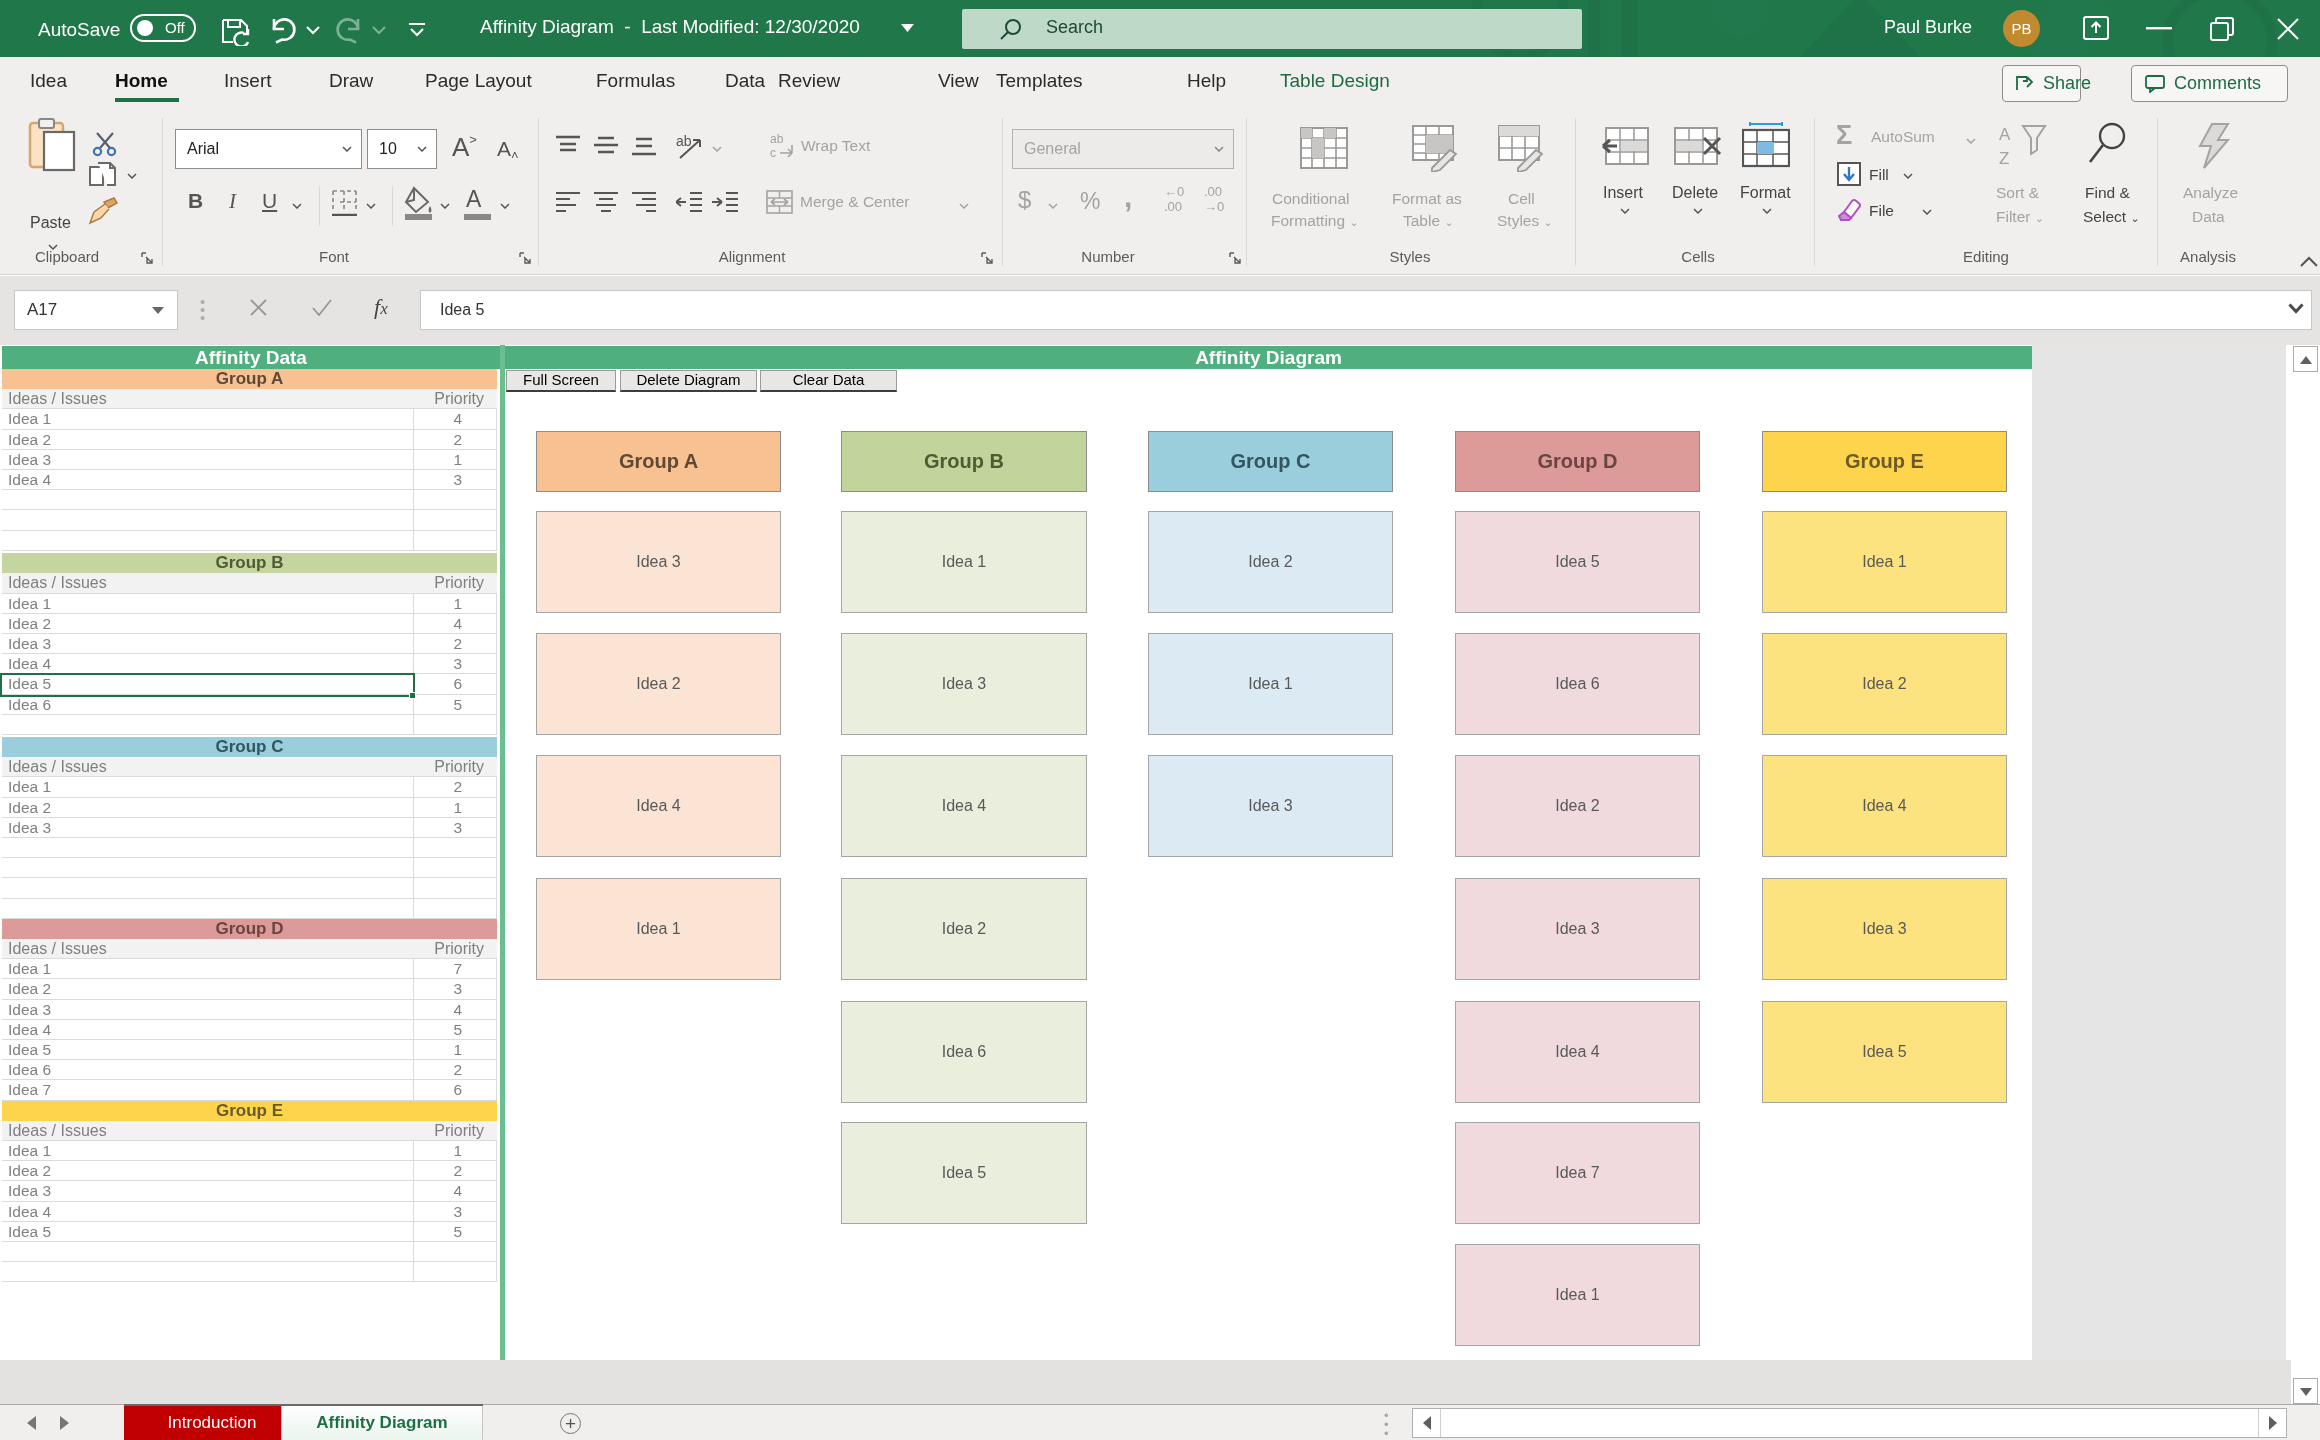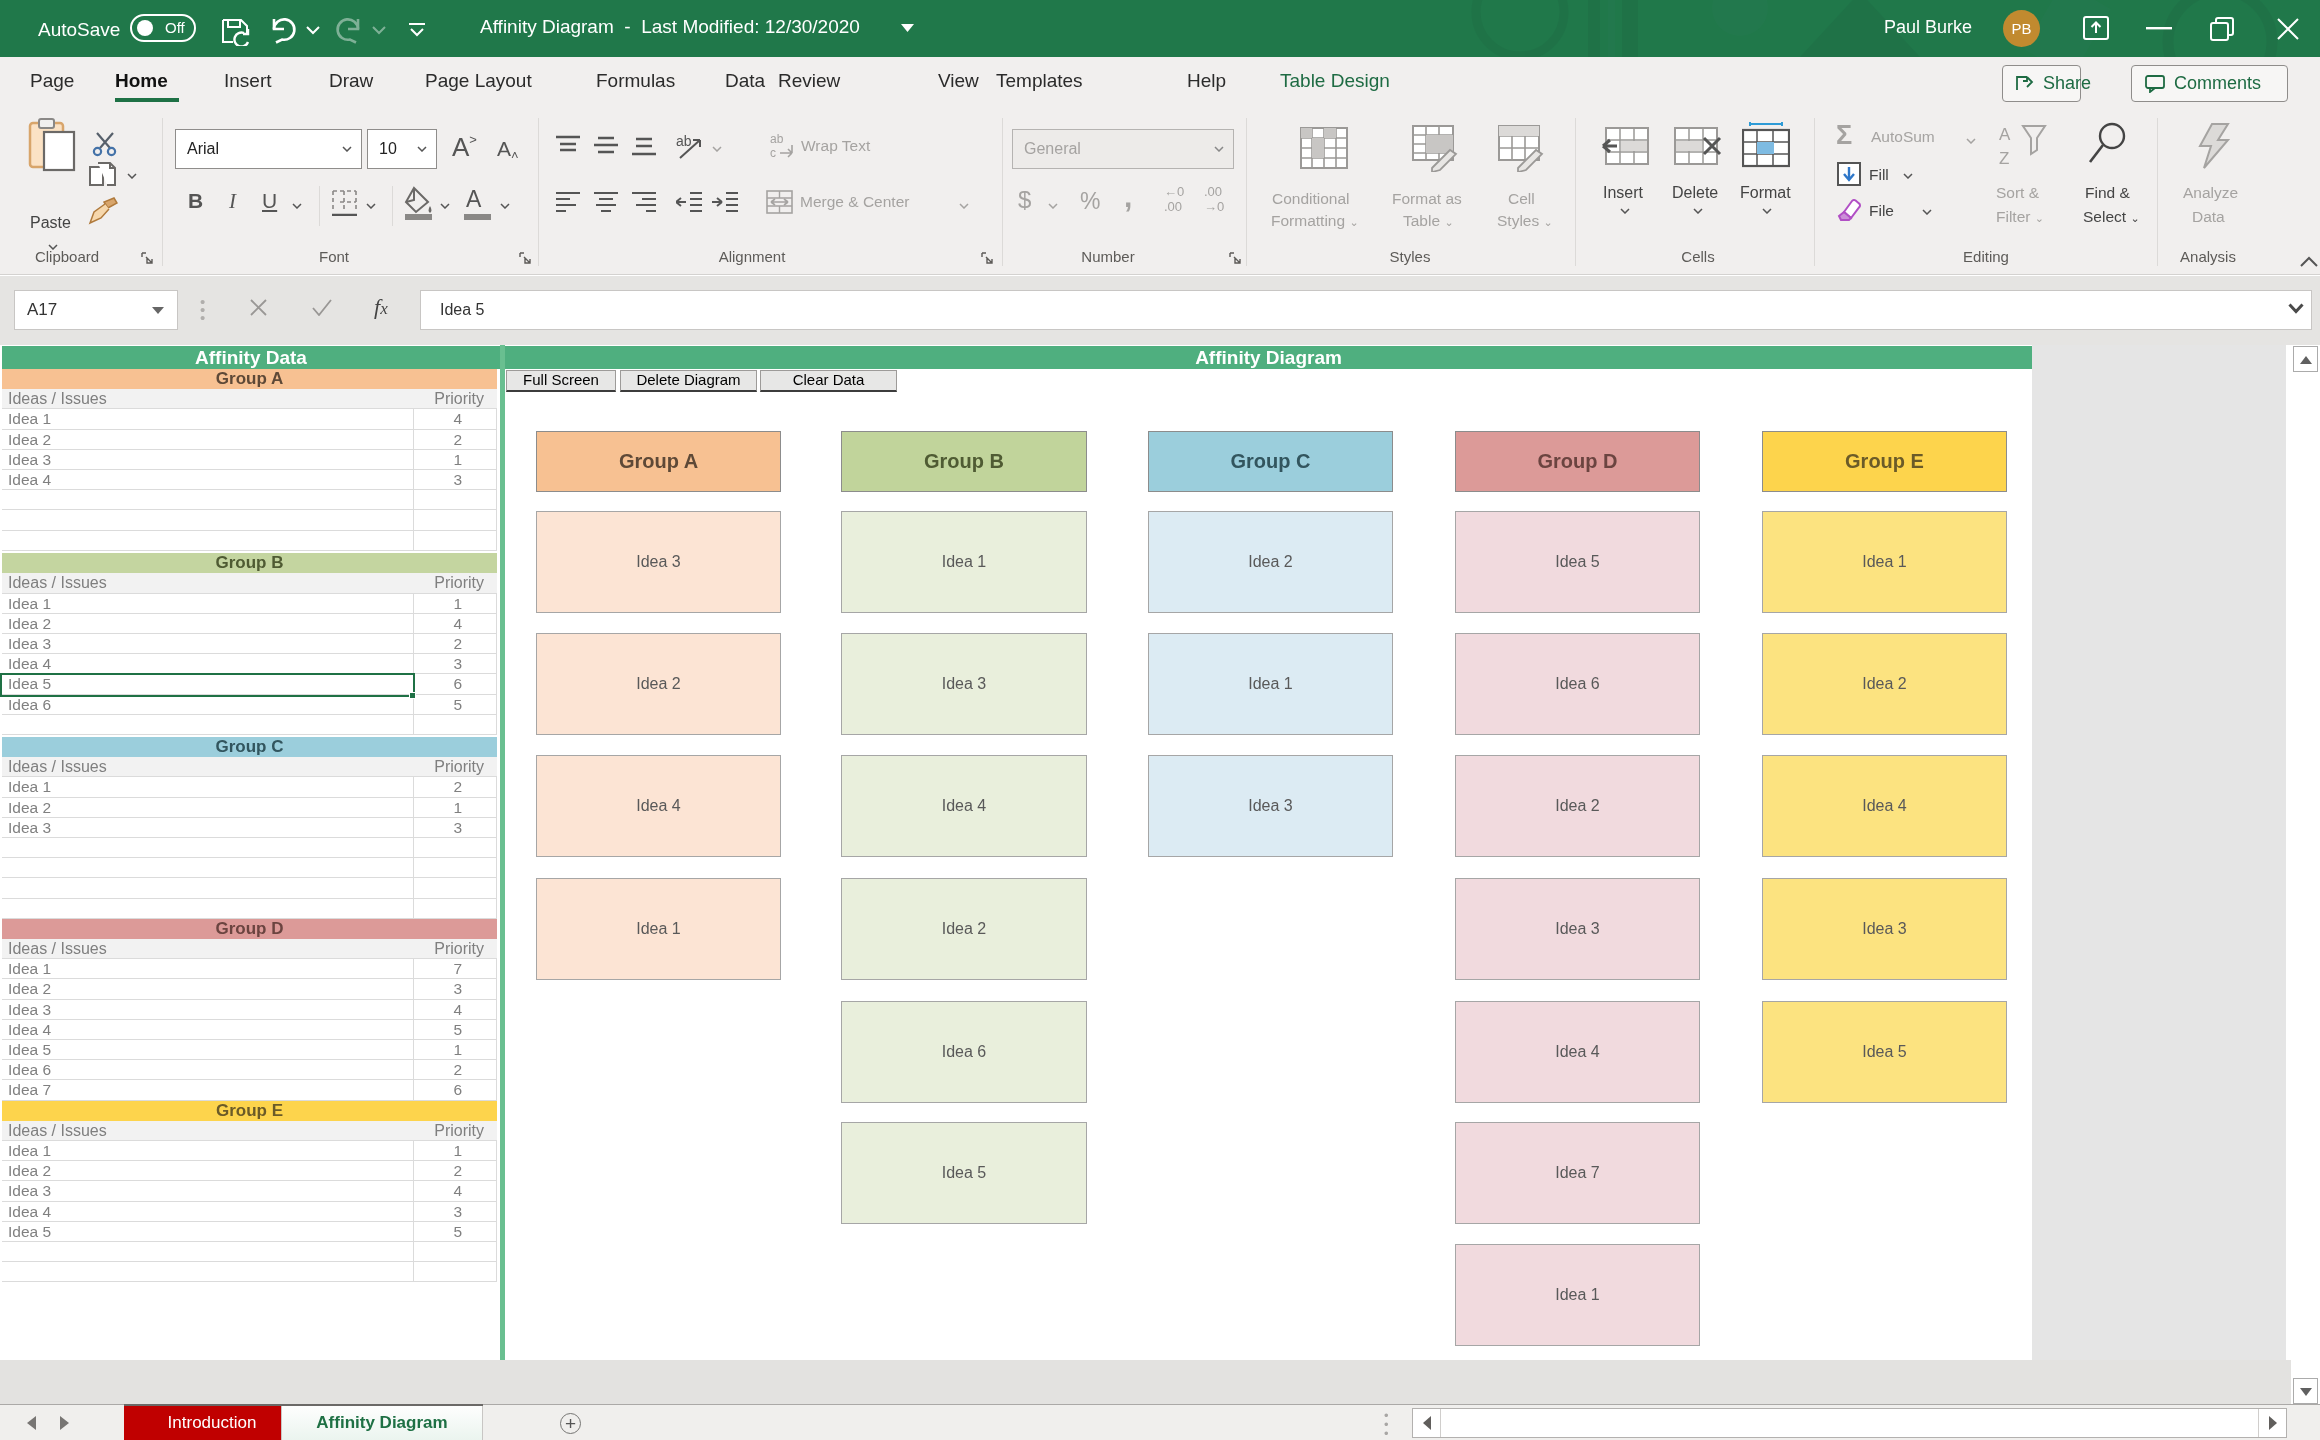--- a/index.html
+++ b/index.html
@@ -109,39 +109,46 @@
         <path d="M1 1 L7 7 L13 1" fill="none" stroke="#fff" stroke-width="2"></path>
       </svg>
     <svg class="abs" style="left:408px;top:23px" width="18" height="14" viewBox="0 0 18 14">
       <path d="M1 1 H17" stroke="#fff" stroke-width="2"></path>
       <path d="M3 6 L9 12 L15 6" fill="none" stroke="#fff" stroke-width="2"></path>
     </svg>
     <span id="title">Affinity Diagram&nbsp;&nbsp;-&nbsp;&nbsp;Last Modified: 12/30/2020</span>
     <svg class="abs" style="left:901px;top:24px" width="13" height="9" viewBox="0 0 13 9">
         <path d="M0 0 L6.5 8 L13 0 Z" fill="#fff"></path>
       </svg>
+    <div id="searchbox">
+      <svg class="abs" style="left:38px;top:9px" width="23" height="23" viewBox="0 0 23 23">
+        <circle cx="13" cy="9" r="7" fill="none" stroke="#1d4a33" stroke-width="2"></circle>
+        <path d="M8 14 L1 21" stroke="#1d4a33" stroke-width="2"></path>
+      </svg>
+      <span class="stext">Search</span>
+    </div>
     <span id="pbname">Paul Burke</span>
     <div id="pbavatar">PB</div>
     <svg class="abs" style="left:2083px;top:16px" width="26" height="24" viewBox="0 0 26 24">
       <rect x="1" y="1" width="24" height="22" rx="2" fill="none" stroke="#fff" stroke-width="2"></rect>
       <path d="M13 17 V7 M8.5 11 L13 6.5 L17.5 11" fill="none" stroke="#fff" stroke-width="2"></path>
     </svg>
     <svg class="abs" style="left:2146px;top:27px" width="26" height="3" viewBox="0 0 26 3">
         <rect width="26" height="2.4" fill="#fff"></rect>
       </svg>
     <svg class="abs" style="left:2210px;top:17px" width="24" height="24" viewBox="0 0 24 24">
       <rect x="1" y="6" width="17" height="17" rx="2" fill="none" stroke="#fff" stroke-width="2"></rect>
       <path d="M6 6 V3 a2 2 0 0 1 2 -2 h13 a2 2 0 0 1 2 2 v13 a2 2 0 0 1 -2 2 h-3" fill="none" stroke="#fff" stroke-width="2"></path>
     </svg>
     <svg class="abs" style="left:2277px;top:18px" width="22" height="22" viewBox="0 0 22 22">
       <path d="M1 1 L21 21 M21 1 L1 21" stroke="#fff" stroke-width="2"></path>
     </svg>
   </div>
   <div id="tabrow">
-    <span class="rtab" style="left:30px">Page</span>
+    <span class="rtab" style="left:30px">Idea</span>
     <span class="rtab sel" style="left:115px">Home</span>
     <span class="rtab" style="left:224px">Insert</span>
     <span class="rtab" style="left:329px">Draw</span>
     <span class="rtab" style="left:425px">Page Layout</span>
     <span class="rtab" style="left:596px">Formulas</span>
     <span class="rtab" style="left:725px">Data</span>
     <span class="rtab" style="left:778px">Review</span>
     <span class="rtab" style="left:938px">View</span>
     <span class="rtab" style="left:996px">Templates</span>
     <span class="rtab" style="left:1187px">Help</span>

